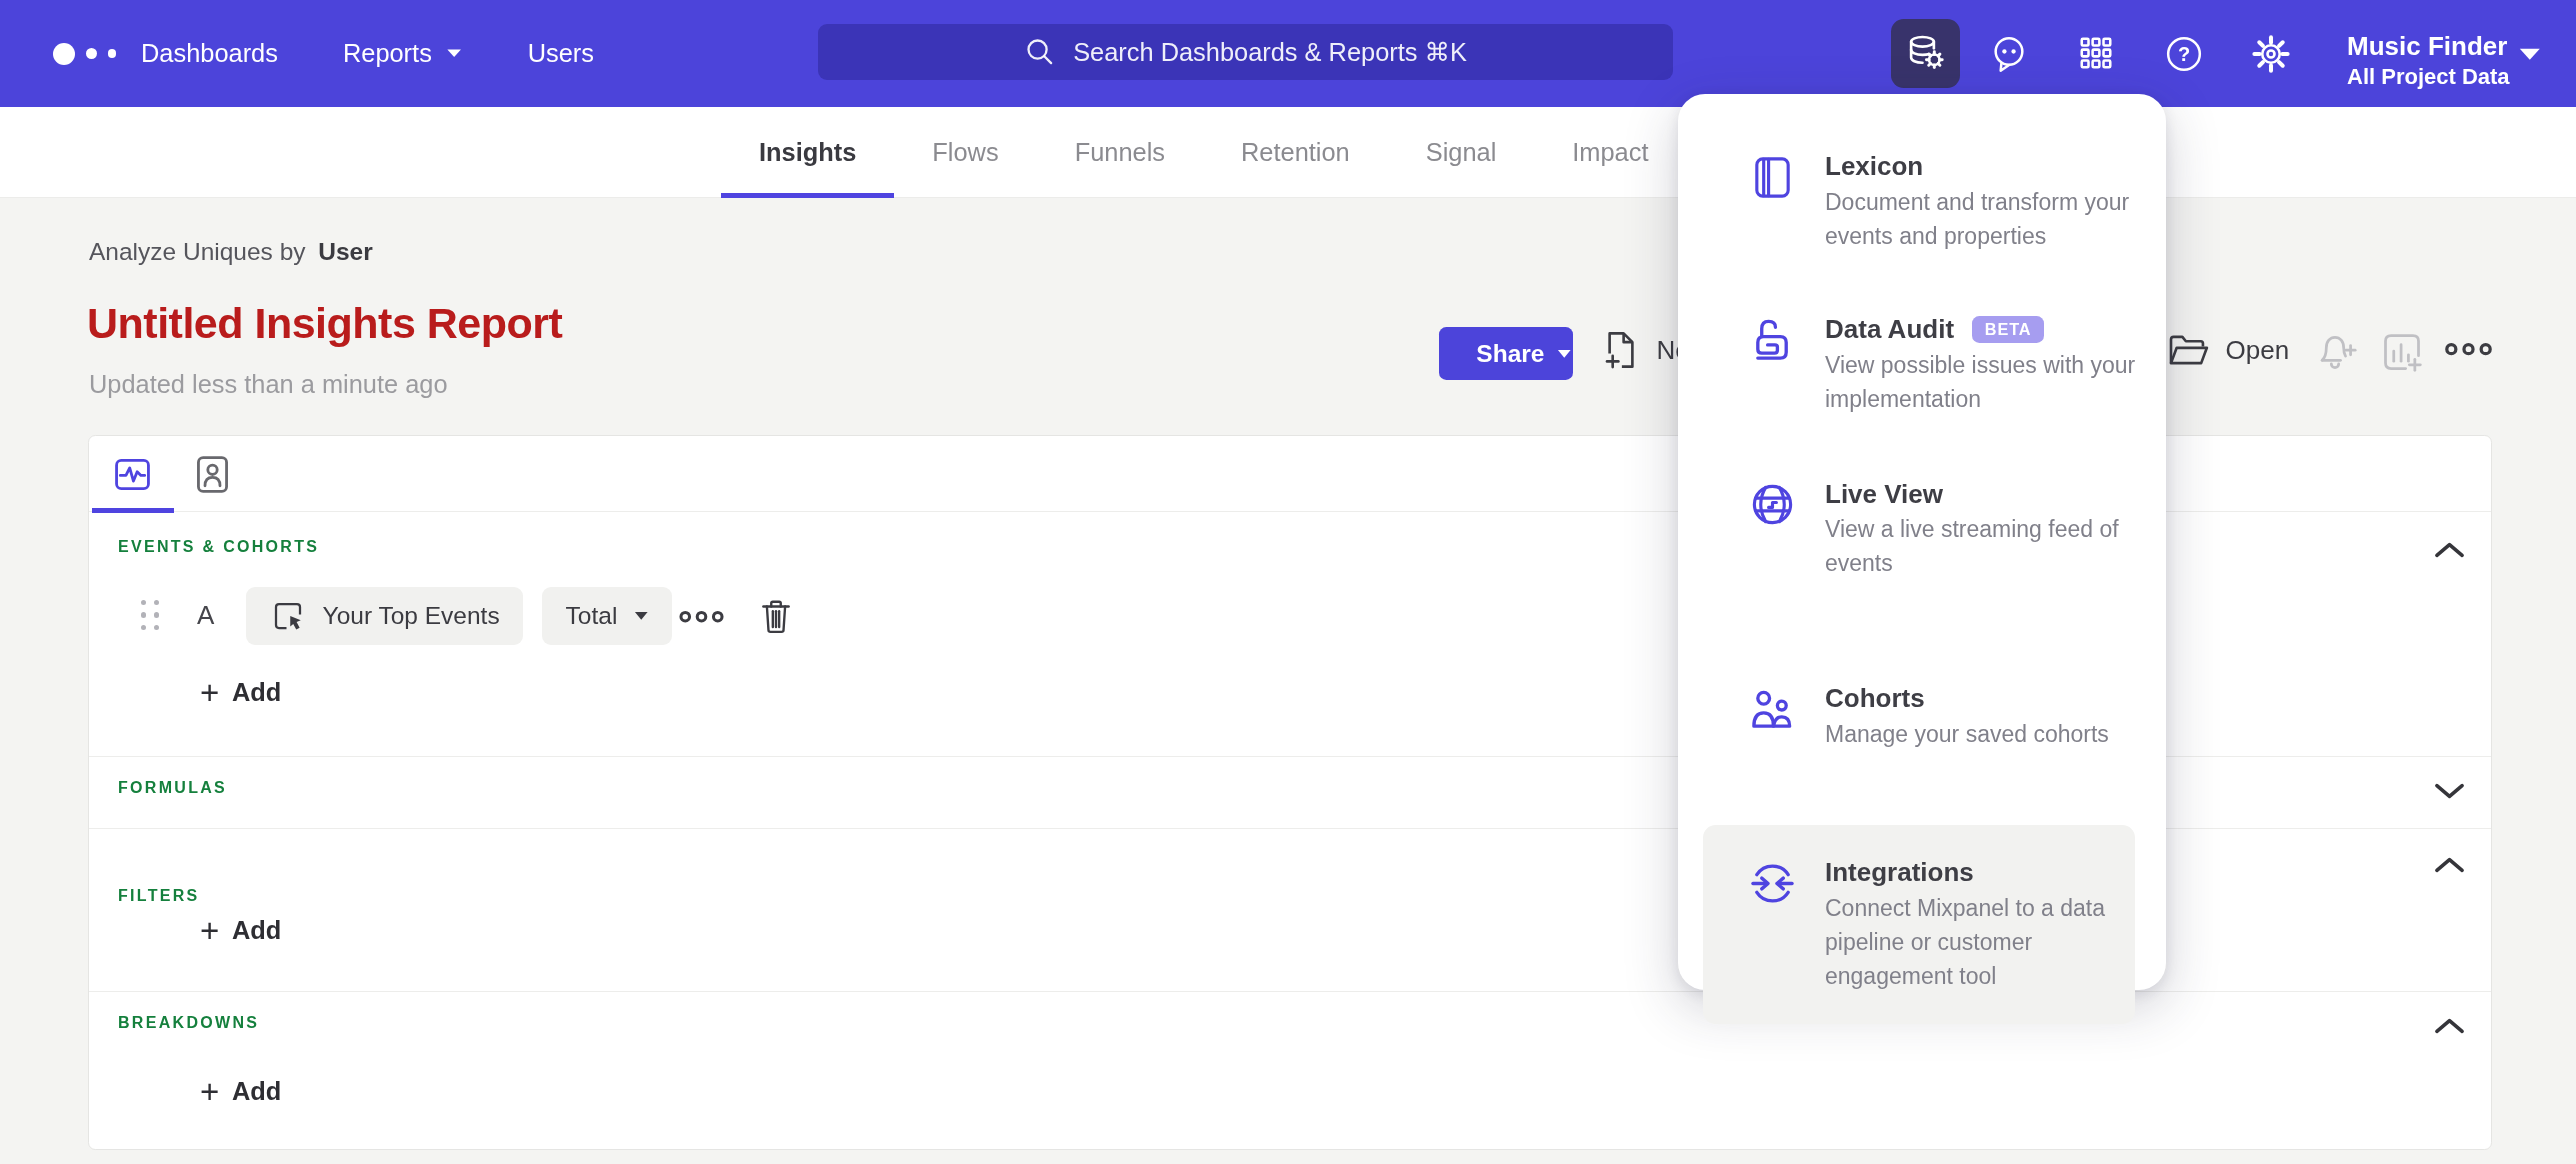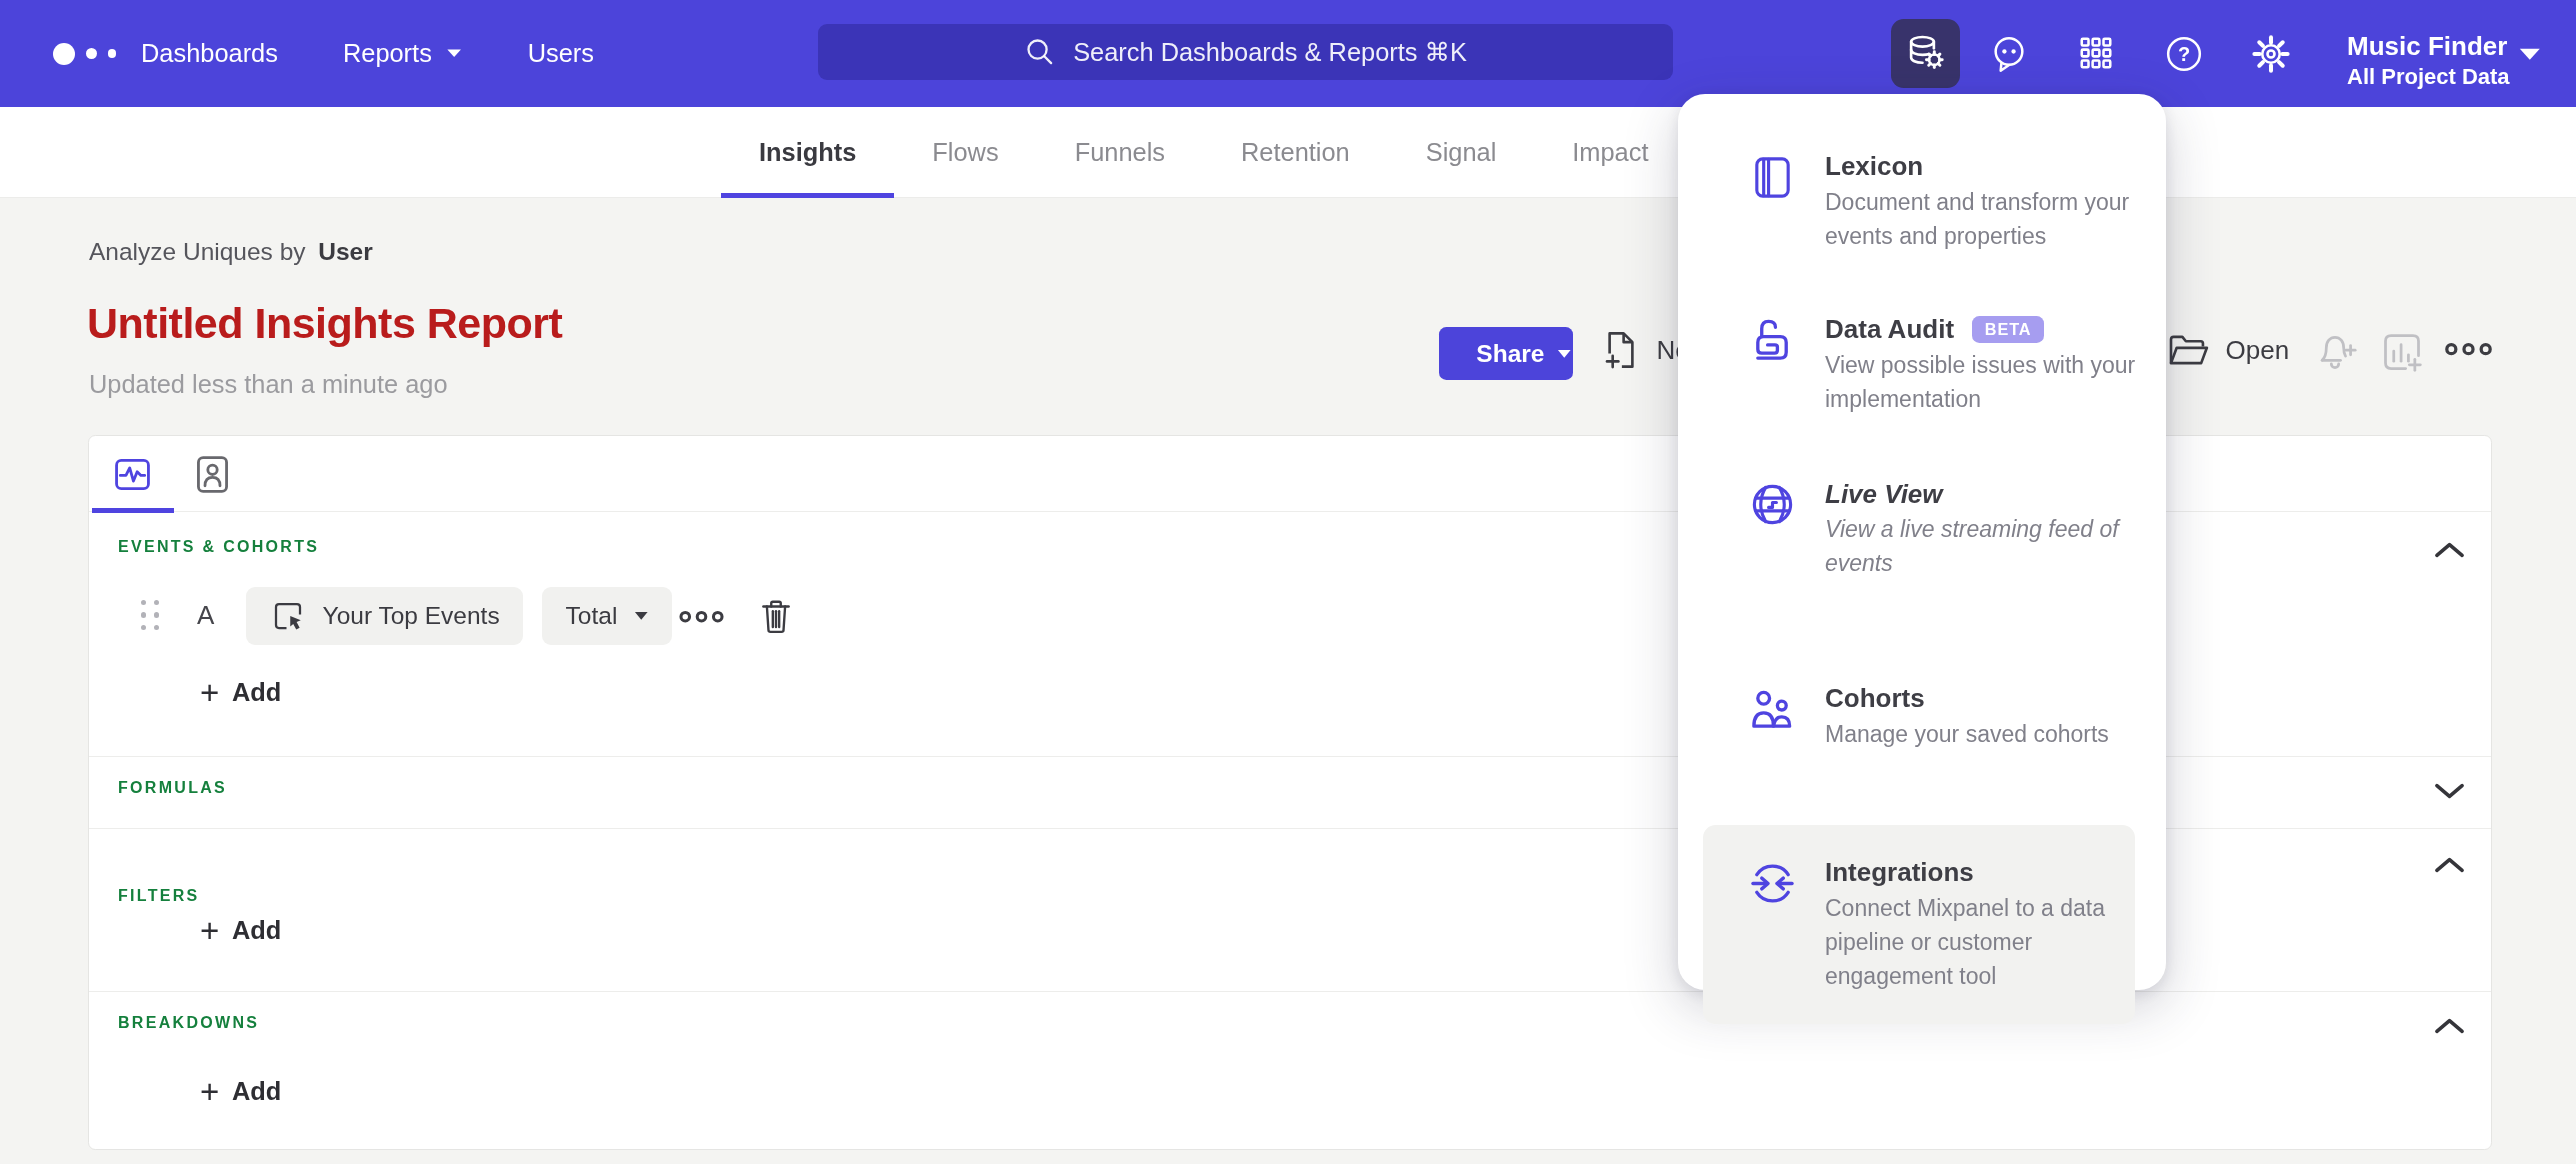--- a/index.html
+++ b/index.html
@@ -74,21 +74,21 @@
   .panel { position:absolute; left:1678px; top:94px; width:488px; height:896px; background:#fff; border-radius:27px;
            box-shadow:0 16.3px 54px rgba(40,40,70,0.22), 0 3.6px 12.7px rgba(40,40,70,0.10); z-index:20;
            padding:56px 44px 27px 71px; }
   .mitem { display:flex; cursor:pointer; }
   .mitem .icol { width:76px; flex:none; padding-top:3.6px; }
   .mtitle { font-size:26px; font-weight:700; color:#3e3e45; line-height:33px; display:flex; align-items:center; gap:18px; }
   .mdesc { font-size:23px; color:#80808a; line-height:34px; width:323px; margin-top:1.8px; }
   .badge { background:#a69df0; color:#fff; font-size:16.3px; font-weight:700; letter-spacing:0.9px;
            padding:4.5px 12.7px; border-radius:7.3px; line-height:18px; }
   .mi-1 { margin-top:60px; }
-  .mi-2 { margin-top:62px;font-style:italic; }
+  .mi-2 { margin-top:62px; }
   .mi-3 { margin-top:102px; }
   .highlight { margin-top:74px; margin-left:-46px; margin-right:-12.7px; background:#f2f2f0; border-radius:12.7px;
                padding:31px 12.7px 31px 46px; }
 
   svg { display:block; }
 </style>
 </head>
 <body>
 
 <div class="screen">

